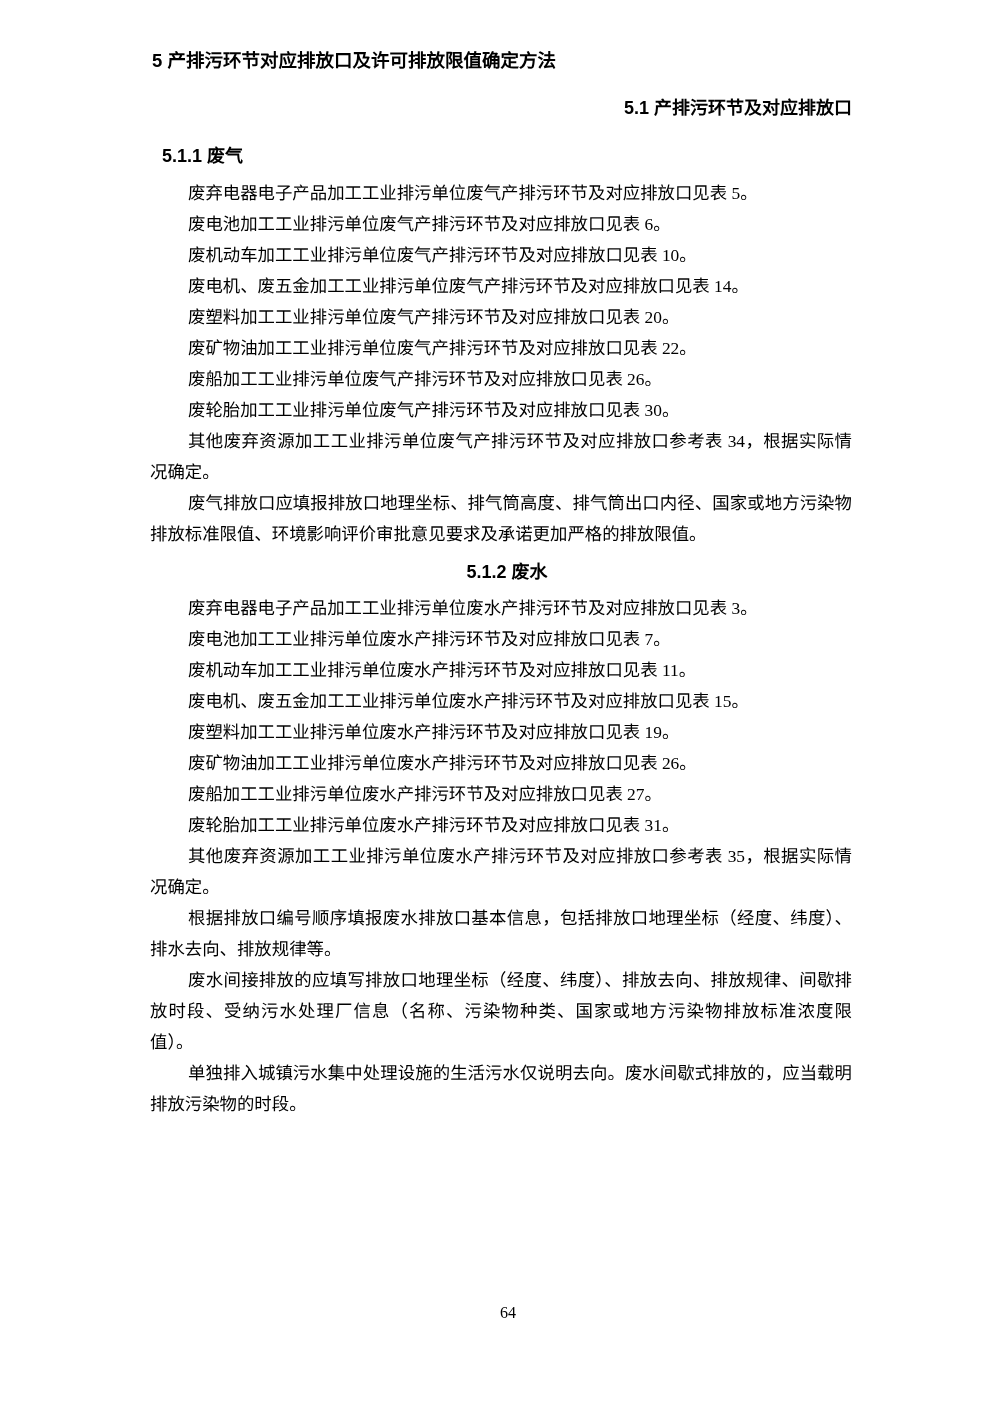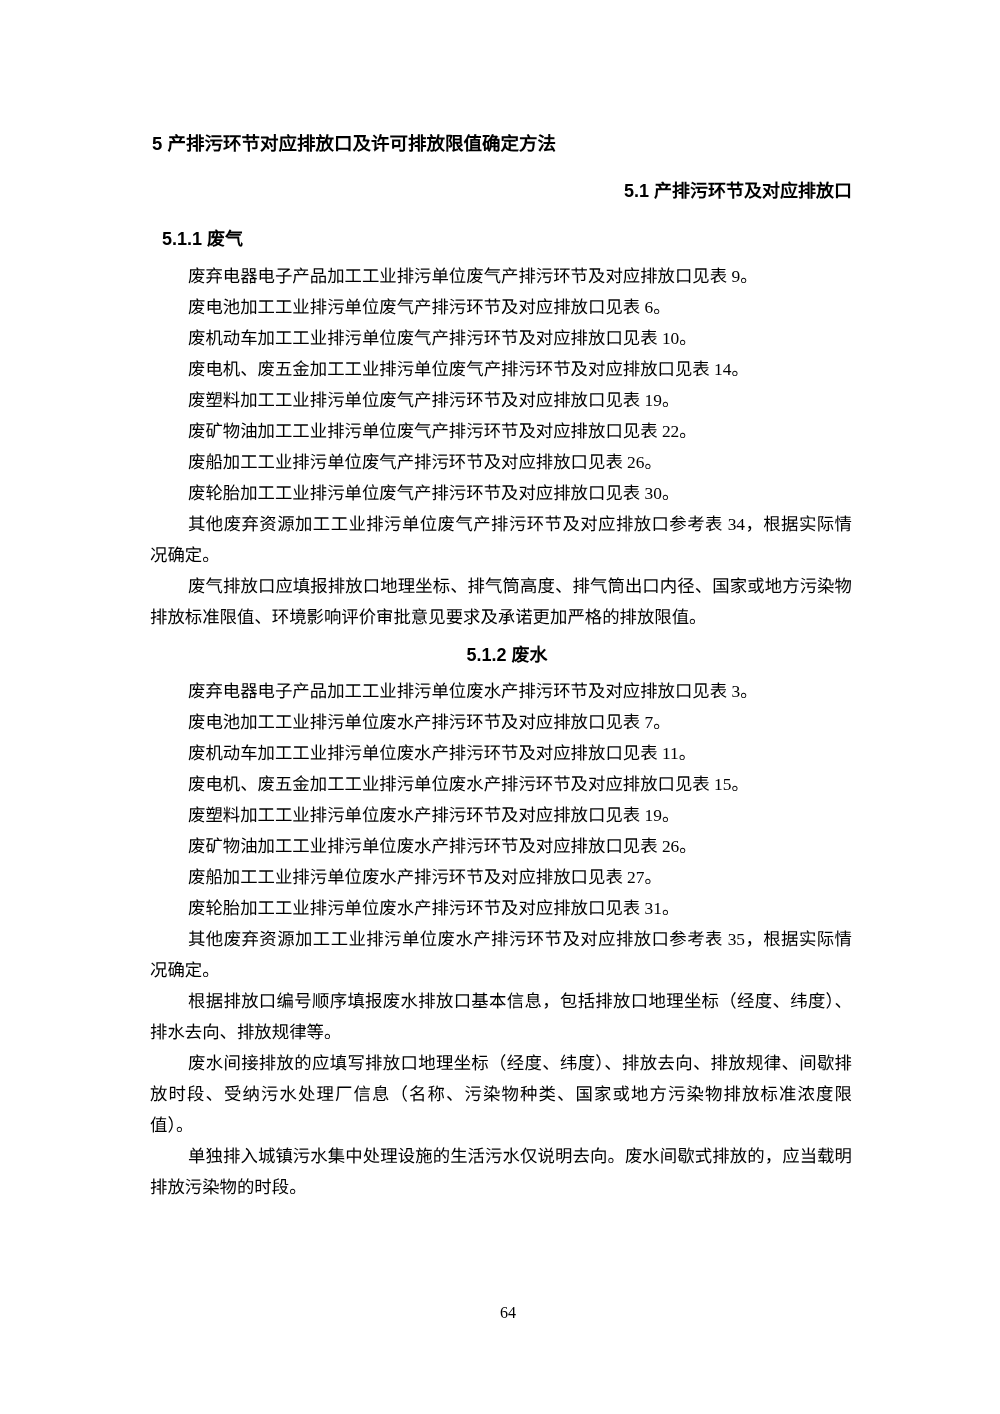--- a/index.html
+++ b/index.html
@@ -11,23 +11,23 @@
     position: relative;
     width: 1000px;
     height: 1414px;
     background: #ffffff;
     color: #000000;
     overflow: hidden;
   }
   .content {
     position: absolute;
     left: 150px;
-    top: 16px;
+    top: 0;
     width: 702px;
-    padding-top: 115px;
+    padding-top: 48px;
   }
   .h-main {
     margin: 0 0 0 2px;
     font-family: "Liberation Sans", "DejaVu Sans", sans-serif;
     font-weight: bold;
     font-size: 18.5px;
     line-height: 26px;
     white-space: nowrap;
   }
   .h-sub {
@@ -65,25 +65,25 @@
 </head>
 <body>
 
 <div class="page">
   <div class="content">
 
     <div class="h-main">5 产排污环节对应排放口及许可排放限值确定方法</div>
     <div class="h-sub h-51">5.1 产排污环节及对应排放口</div>
     <div class="h-sub h-511">5.1.1 废气</div>
 
-    <p class="para first-para">废弃电器电子产品加工工业排污单位废气产排污环节及对应排放口见表 9。</p>
+    <p class="para first-para">废弃电器电子产品加工工业排污单位废气产排污环节及对应排放口见表 5。</p>
     <p class="para">废电池加工工业排污单位废气产排污环节及对应排放口见表 6。</p>
     <p class="para">废机动车加工工业排污单位废气产排污环节及对应排放口见表 10。</p>
     <p class="para">废电机、废五金加工工业排污单位废气产排污环节及对应排放口见表 14。</p>
-    <p class="para">废塑料加工工业排污单位废气产排污环节及对应排放口见表 19。</p>
+    <p class="para">废塑料加工工业排污单位废气产排污环节及对应排放口见表 20。</p>
     <p class="para">废矿物油加工工业排污单位废气产排污环节及对应排放口见表 22。</p>
     <p class="para">废船加工工业排污单位废气产排污环节及对应排放口见表 26。</p>
     <p class="para">废轮胎加工工业排污单位废气产排污环节及对应排放口见表 30。</p>
     <p class="para">其他废弃资源加工工业排污单位废气产排污环节及对应排放口参考表 34，根据实际情况确定。</p>
     <p class="para">废气排放口应填报排放口地理坐标、排气筒高度、排气筒出口内径、国家或地方污染物排放标准限值、环境影响评价审批意见要求及承诺更加严格的排放限值。</p>
 
     <div class="h-sub h-512">5.1.2 废水</div>
 
     <p class="para first-para-w">废弃电器电子产品加工工业排污单位废水产排污环节及对应排放口见表 3。</p>
     <p class="para">废电池加工工业排污单位废水产排污环节及对应排放口见表 7。</p>

